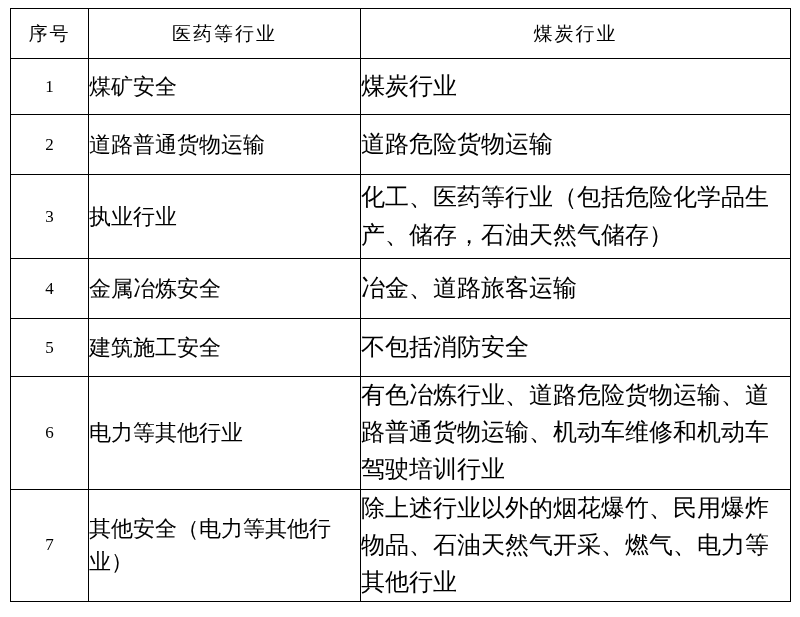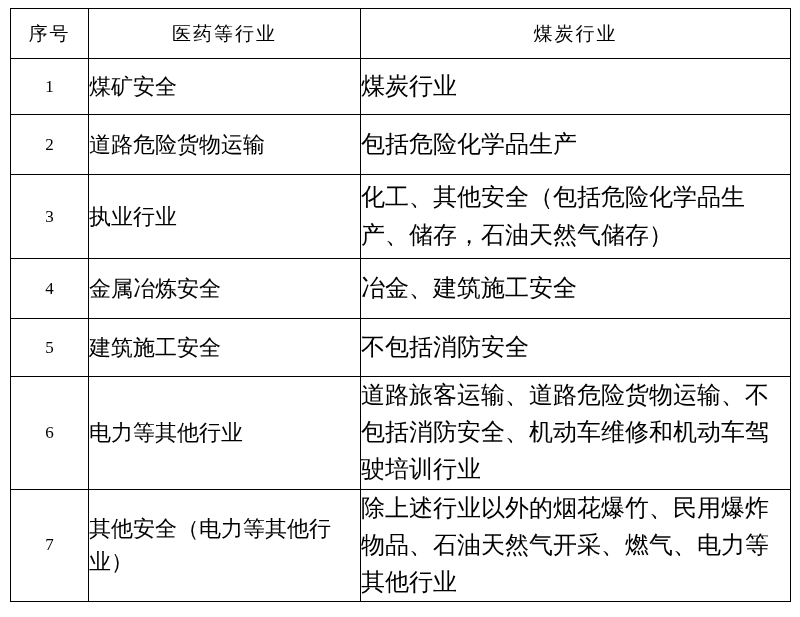--- a/index.html
+++ b/index.html
@@ -87,42 +87,42 @@
       </tr>
     </thead>
     <tbody>
       <tr class="r-1">
         <td class="cell-no">1</td>
         <td class="cell-cat">煤矿安全</td>
         <td class="cell-ind">煤炭行业</td>
       </tr>
       <tr class="r-2">
         <td class="cell-no">2</td>
-        <td class="cell-cat">道路危险货物运输</td>
-        <td class="cell-ind">包括危险化学品生产</td>
+        <td class="cell-cat">道路普通货物运输</td>
+        <td class="cell-ind">道路危险货物运输</td>
       </tr>
       <tr class="r-3">
         <td class="cell-no">3</td>
         <td class="cell-cat">执业行业</td>
-        <td class="cell-ind">化工、其他安全（包括危险化学品生产、储存，石油天然气储存）</td>
+        <td class="cell-ind">化工、医药等行业（包括危险化学品生产、储存，石油天然气储存）</td>
       </tr>
       <tr class="r-4">
         <td class="cell-no">4</td>
         <td class="cell-cat">金属冶炼安全</td>
-        <td class="cell-ind">冶金、建筑施工安全</td>
+        <td class="cell-ind">冶金、道路旅客运输</td>
       </tr>
       <tr class="r-5">
         <td class="cell-no">5</td>
         <td class="cell-cat">建筑施工安全</td>
         <td class="cell-ind">不包括消防安全</td>
       </tr>
       <tr class="r-6">
         <td class="cell-no">6</td>
         <td class="cell-cat">电力等其他行业</td>
-        <td class="cell-ind">道路旅客运输、道路危险货物运输、不包括消防安全、机动车维修和机动车驾驶培训行业</td>
+        <td class="cell-ind">有色冶炼行业、道路危险货物运输、道路普通货物运输、机动车维修和机动车驾驶培训行业</td>
       </tr>
       <tr class="r-7">
         <td class="cell-no">7</td>
         <td class="cell-cat">其他安全（电力等其他行业）</td>
         <td class="cell-ind">除上述行业以外的烟花爆竹、民用爆炸物品、石油天然气开采、燃气、电力等其他行业</td>
       </tr>
     </tbody>
   </table>
 </div>
 

